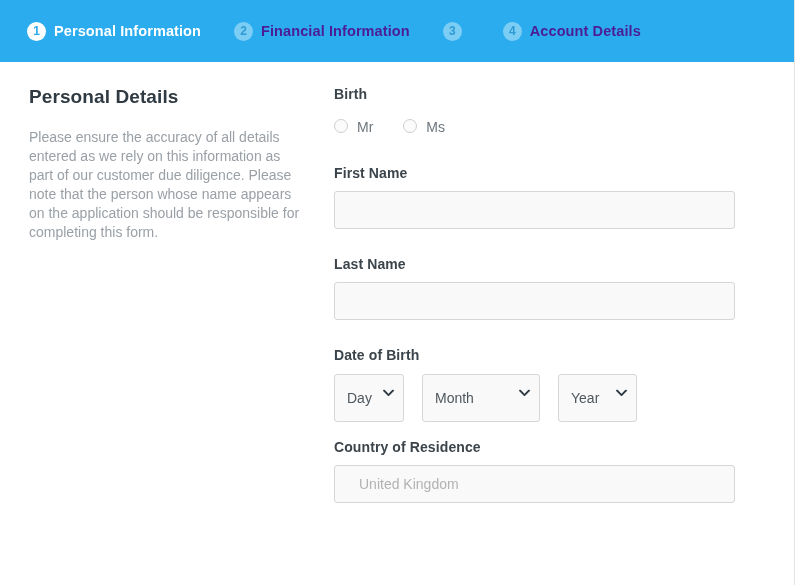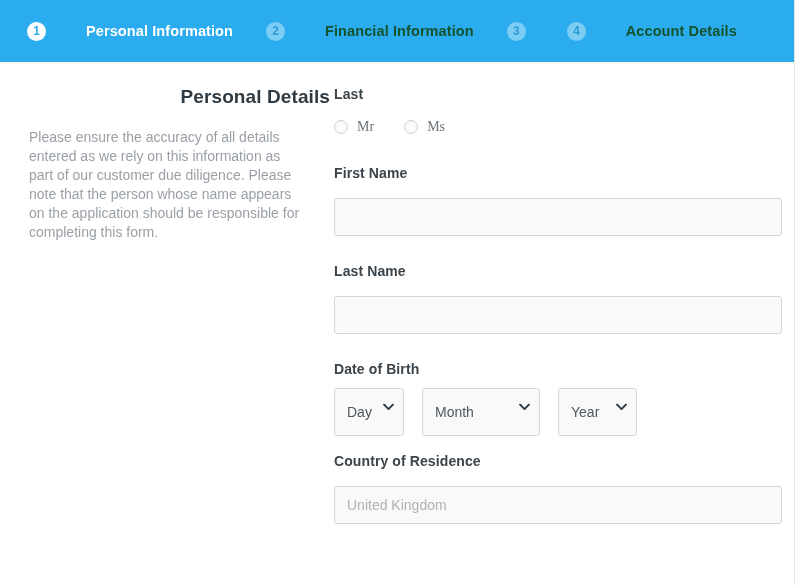--- a/index.html
+++ b/index.html
@@ -57,28 +57,27 @@
     background: #ffffff;
     color: #2bacee;
   }
   .step.inactive .step-badge {
     background: #7ccdf4;
     color: #2d9ad4;
   }
   .step-label {
     font-size: 14.5px;
     letter-spacing: 0.1px;
-    margin-left: 32px;
   }
   .step.active .step-label {
     color: #ffffff;
     font-weight: bold;
   }
   .step.inactive .step-label {
-    color: #14532d;
+    color: #4c1d95;
     font-weight: bold;
   }
 
   
   .content {
     display: flex;
     padding-top: 24px;
   }
   .left-col {
     width: 330px;
@@ -90,21 +89,20 @@
     padding-left: 4px;
     box-sizing: border-box;
   }
 
   .panel-title {
     font-size: 19px;
     font-weight: bold;
     color: #2f3a42;
     margin: 0 0 20px 0;
     letter-spacing: 0.1px;
-    text-align: right;
   }
   .panel-desc {
     font-size: 14px;
     line-height: 19px;
     color: #9aa0a6;
     margin: 0;
     width: 272px;
   }
 
   
@@ -117,53 +115,52 @@
     letter-spacing: 0.1px;
   }
 
   .radio-row {
     display: flex;
     align-items: center;
     margin-top: 17px;
   }
   .radio-item {
     display: flex;
-    align-items: center;
+    align-items: flex-start;
     margin-right: 30px;
     cursor: pointer;
-    font-family: Liberation Serif, serif;
   }
   .radio-circle {
     width: 14px;
     height: 14px;
     border-radius: 50%;
     border: 1px solid #cfcfcf;
     background: #fbfbfb;
     margin-right: 9px;
     box-sizing: border-box;
     flex: 0 0 auto;
   }
   .radio-text {
     font-size: 14px;
     color: #6d757c;
   }
 
   .text-input {
     display: block;
-    width: 448px;
+    width: 401px;
     height: 38px;
-    margin-top: 17px;
+    margin-top: 10px;
     background: #f9f9f9;
     border: 1px solid #d6d6d6;
     border-radius: 3px;
     box-sizing: border-box;
     font-family: "Liberation Sans", sans-serif;
     font-size: 14px;
     color: #4a4a4a;
-    padding: 0 12px;
+    padding: 0 24px;
     outline: none;
   }
   .text-input::placeholder {
     color: #b2b2b2;
     opacity: 1;
   }
 
   .gap-lg { height: 30px; }
   .gap-md { height: 27px; }
 
@@ -250,21 +247,21 @@
   <div class="content">
 
     <div class="left-col">
       <h1 class="panel-title">Personal Details</h1>
       <p class="panel-desc">Please ensure the accuracy of all details entered as we rely on this information as part of our customer due diligence. Please note that the person whose name appears on the application should be responsible for completing this form.</p>
     </div>
 
     <div class="right-col">
 
       <div class="field-group">
-        <label class="field-label">Last</label>
+        <label class="field-label">Birth</label>
         <div class="radio-row">
           <div class="radio-item">
             <span class="radio-circle"></span>
             <span class="radio-text">Mr</span>
           </div>
           <div class="radio-item">
             <span class="radio-circle"></span>
             <span class="radio-text">Ms</span>
           </div>
         </div>

